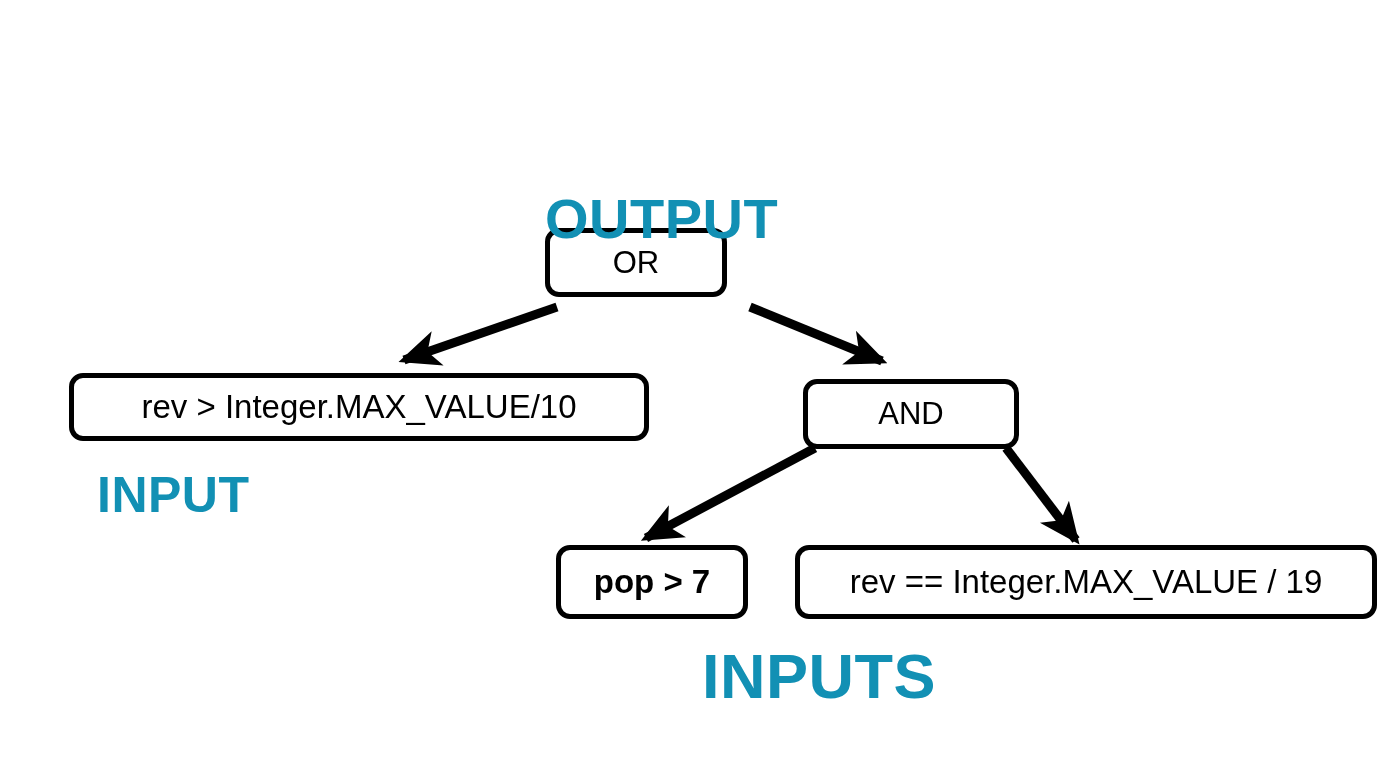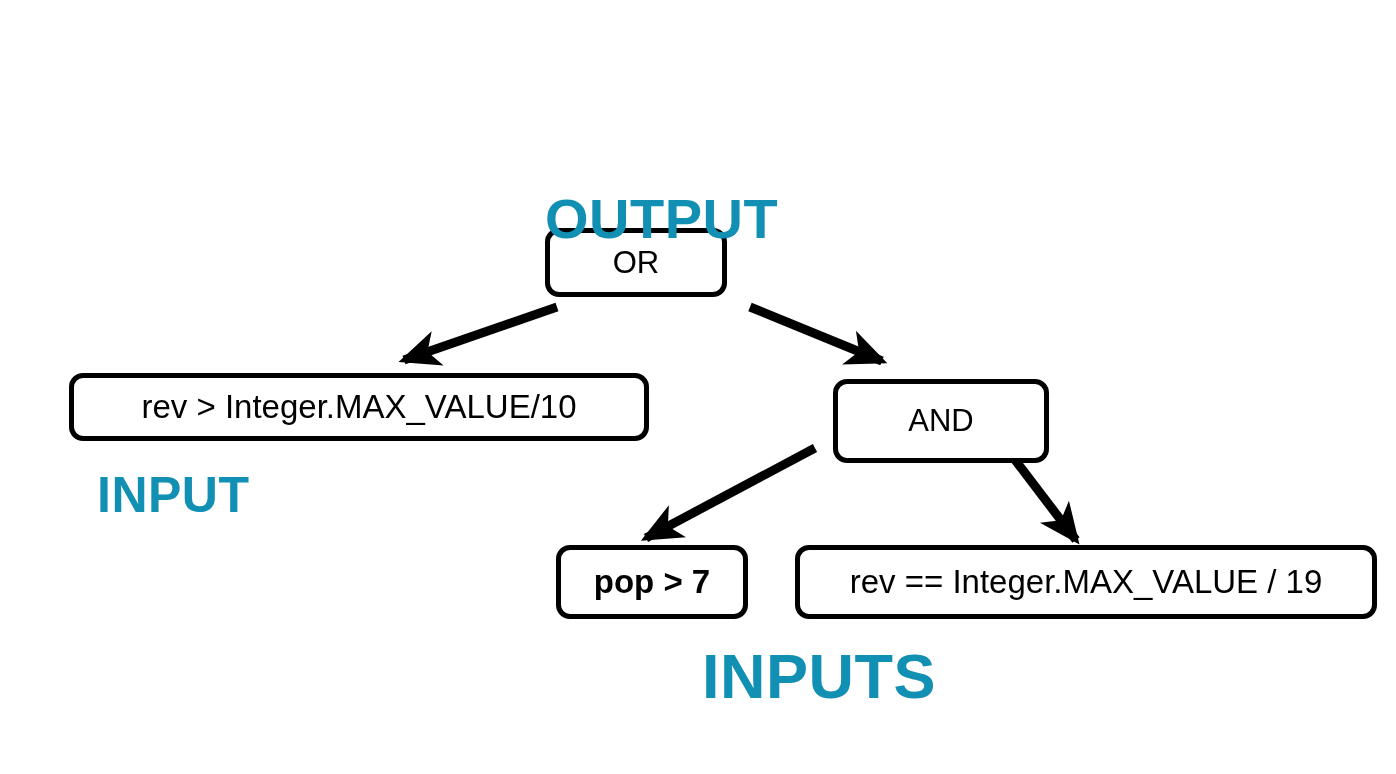--- a/index.html
+++ b/index.html
@@ -68,21 +68,21 @@
     letter-spacing: 0.5px;
   }
   #annot-inputs {
     left: 702px;
     top: 640px;
     font-size: 63px;
     letter-spacing: 0.5px;
   }
   #node-or     { left: 545px;  top: 228px; width: 182px; height: 69px; }
   #node-rev-gt { left: 69px;   top: 373px; width: 580px; height: 68px; }
-  #node-and    { left: 833px;  top: 379px; width: 216px; height: 84px; }
+  #node-and    { left: 803px;  top: 379px; width: 216px; height: 70px; }
   #node-pop    { left: 556px;  top: 545px; width: 192px; height: 74px; font-weight: bold; }
   #node-rev-eq { left: 795px;  top: 545px; width: 582px; height: 74px; }
 </style>
 </head>
 <body>
 
 <div id="canvas">
 
   <svg id="edges" viewBox="0 0 1396 774" width="1396" height="774">
     <defs>

